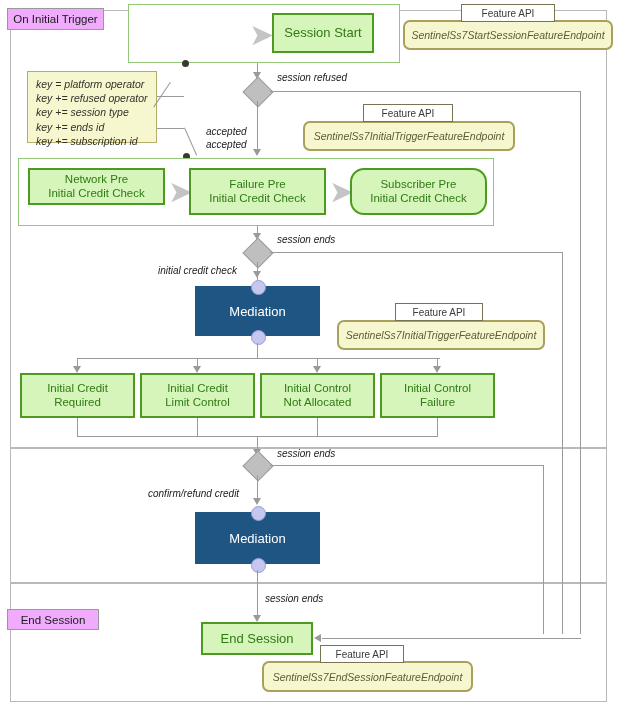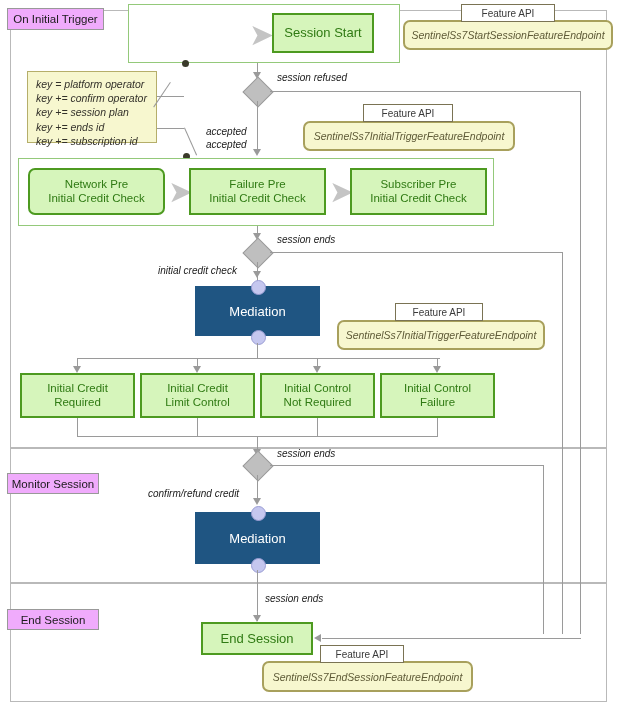--- a/index.html
+++ b/index.html
@@ -56,45 +56,42 @@
 
 <div id="canvas">
 
   <div class="lane" style="left:10px;top:10px;width:597px;height:438px;"></div>
   <div class="lane" style="left:10px;top:448px;width:597px;height:135px;"></div>
   <div class="lane" style="left:10px;top:583px;width:597px;height:119px;"></div>
 
   <div class="lane-label" style="left:7px;top:8px;width:97px;height:22px;">
     <span>On Initial Trigger</span>
   </div>
-  <div class="lane-label" style="left:7px;top:473px;width:92px;height:21px;">
-    <span>Monitor Session</span>
-  </div>
   <div class="lane-label" style="left:7px;top:609px;width:92px;height:21px;">
     <span>End Session</span>
   </div>
 
   <div class="gbox-group" style="left:128px;top:4px;width:272px;height:59px;"></div>
 
   <div class="garrow" style="left:249px;top:20px;">➤</div>
   <div class="gbox" style="left:272px;top:13px;width:102px;height:40px;">
     <span>Session Start</span>
   </div>
 
   <div class="api" style="left:403px;top:20px;width:210px;height:30px;">
     <span>SentinelSs7StartSessionFeatureEndpoint</span>
   </div>
   <div class="api-tab" style="left:461px;top:4px;width:94px;height:18px;">
     <span>Feature API</span>
   </div>
 
   <div class="keynote" style="left:27px;top:71px;width:130px;height:72px;">
     <div>key = platform operator</div>
-    <div>key += confirm operator</div>
-    <div>key += session plan</div>
+    <div>key += refused operator</div>
+    <div>key += session type</div>
     <div>key += ends id</div>
     <div>key += subscription id</div>
   </div>
 
   <div class="ln" style="left:157px;top:96px;width:27px;height:1px;"></div>
   <div class="ln" style="left:170px;top:82px;width:1px;height:30px;transform:rotate(34deg);transform-origin:top left;"></div>
   <div class="dot" style="left:182px;top:60px;"></div>
 
   <div class="ln" style="left:157px;top:128px;width:27px;height:1px;"></div>
   <div class="ln" style="left:184px;top:128px;width:1px;height:30px;transform:rotate(-24deg);transform-origin:top left;"></div>
@@ -117,37 +114,37 @@
 
   <div class="api" style="left:303px;top:121px;width:212px;height:30px;">
     <span>SentinelSs7InitialTriggerFeatureEndpoint</span>
   </div>
   <div class="api-tab" style="left:363px;top:104px;width:90px;height:18px;">
     <span>Feature API</span>
   </div>
 
   <div class="gbox-group" style="left:18px;top:158px;width:476px;height:68px;"></div>
 
-  <div class="gbox small" style="left:28px;top:168px;width:137px;height:47px;border-radius:7px;">
+  <div class="gbox small" style="left:28px;top:168px;width:137px;height:37px;">
     <span>
       <span>Network Pre</span><br>
       <span>Initial Credit Check</span>
     </span>
   </div>
   <div class="garrow" style="left:168px;top:177px;">➤</div>
 
   <div class="gbox small" style="left:189px;top:168px;width:137px;height:47px;">
     <span>
       <span>Failure Pre</span><br>
       <span>Initial Credit Check</span>
     </span>
   </div>
   <div class="garrow" style="left:329px;top:177px;">➤</div>
 
-  <div class="gbox small" style="left:350px;top:168px;width:137px;height:47px;">
+  <div class="gbox small" style="left:350px;top:168px;width:137px;height:47px;border-radius:14px;">
     <span>
       <span>Subscriber Pre</span><br>
       <span>Initial Credit Check</span>
     </span>
   </div>
 
   <div class="ln v" style="left:257px;top:226px;height:13px;"></div>
   <div class="arw-d" style="left:253px;top:233px;"></div>
   <div class="dmd" style="left:247px;top:242px;"></div>
   <div class="lbl" style="left:277px;top:234px;">session ends</div>
@@ -189,21 +186,21 @@
       <span>Initial Credit</span><br><span>Required</span>
     </span>
   </div>
   <div class="gbox small" style="left:140px;top:373px;width:115px;height:45px;">
     <span>
       <span>Initial Credit</span><br><span>Limit Control</span>
     </span>
   </div>
   <div class="gbox small" style="left:260px;top:373px;width:115px;height:45px;">
     <span>
-      <span>Initial Control</span><br><span>Not Required</span>
+      <span>Initial Control</span><br><span>Not Allocated</span>
     </span>
   </div>
   <div class="gbox small" style="left:380px;top:373px;width:115px;height:45px;">
     <span>
       <span>Initial Control</span><br><span>Failure</span>
     </span>
   </div>
 
   <div class="ln v" style="left:77px;top:418px;height:18px;"></div>
   <div class="ln v" style="left:197px;top:418px;height:18px;"></div>

